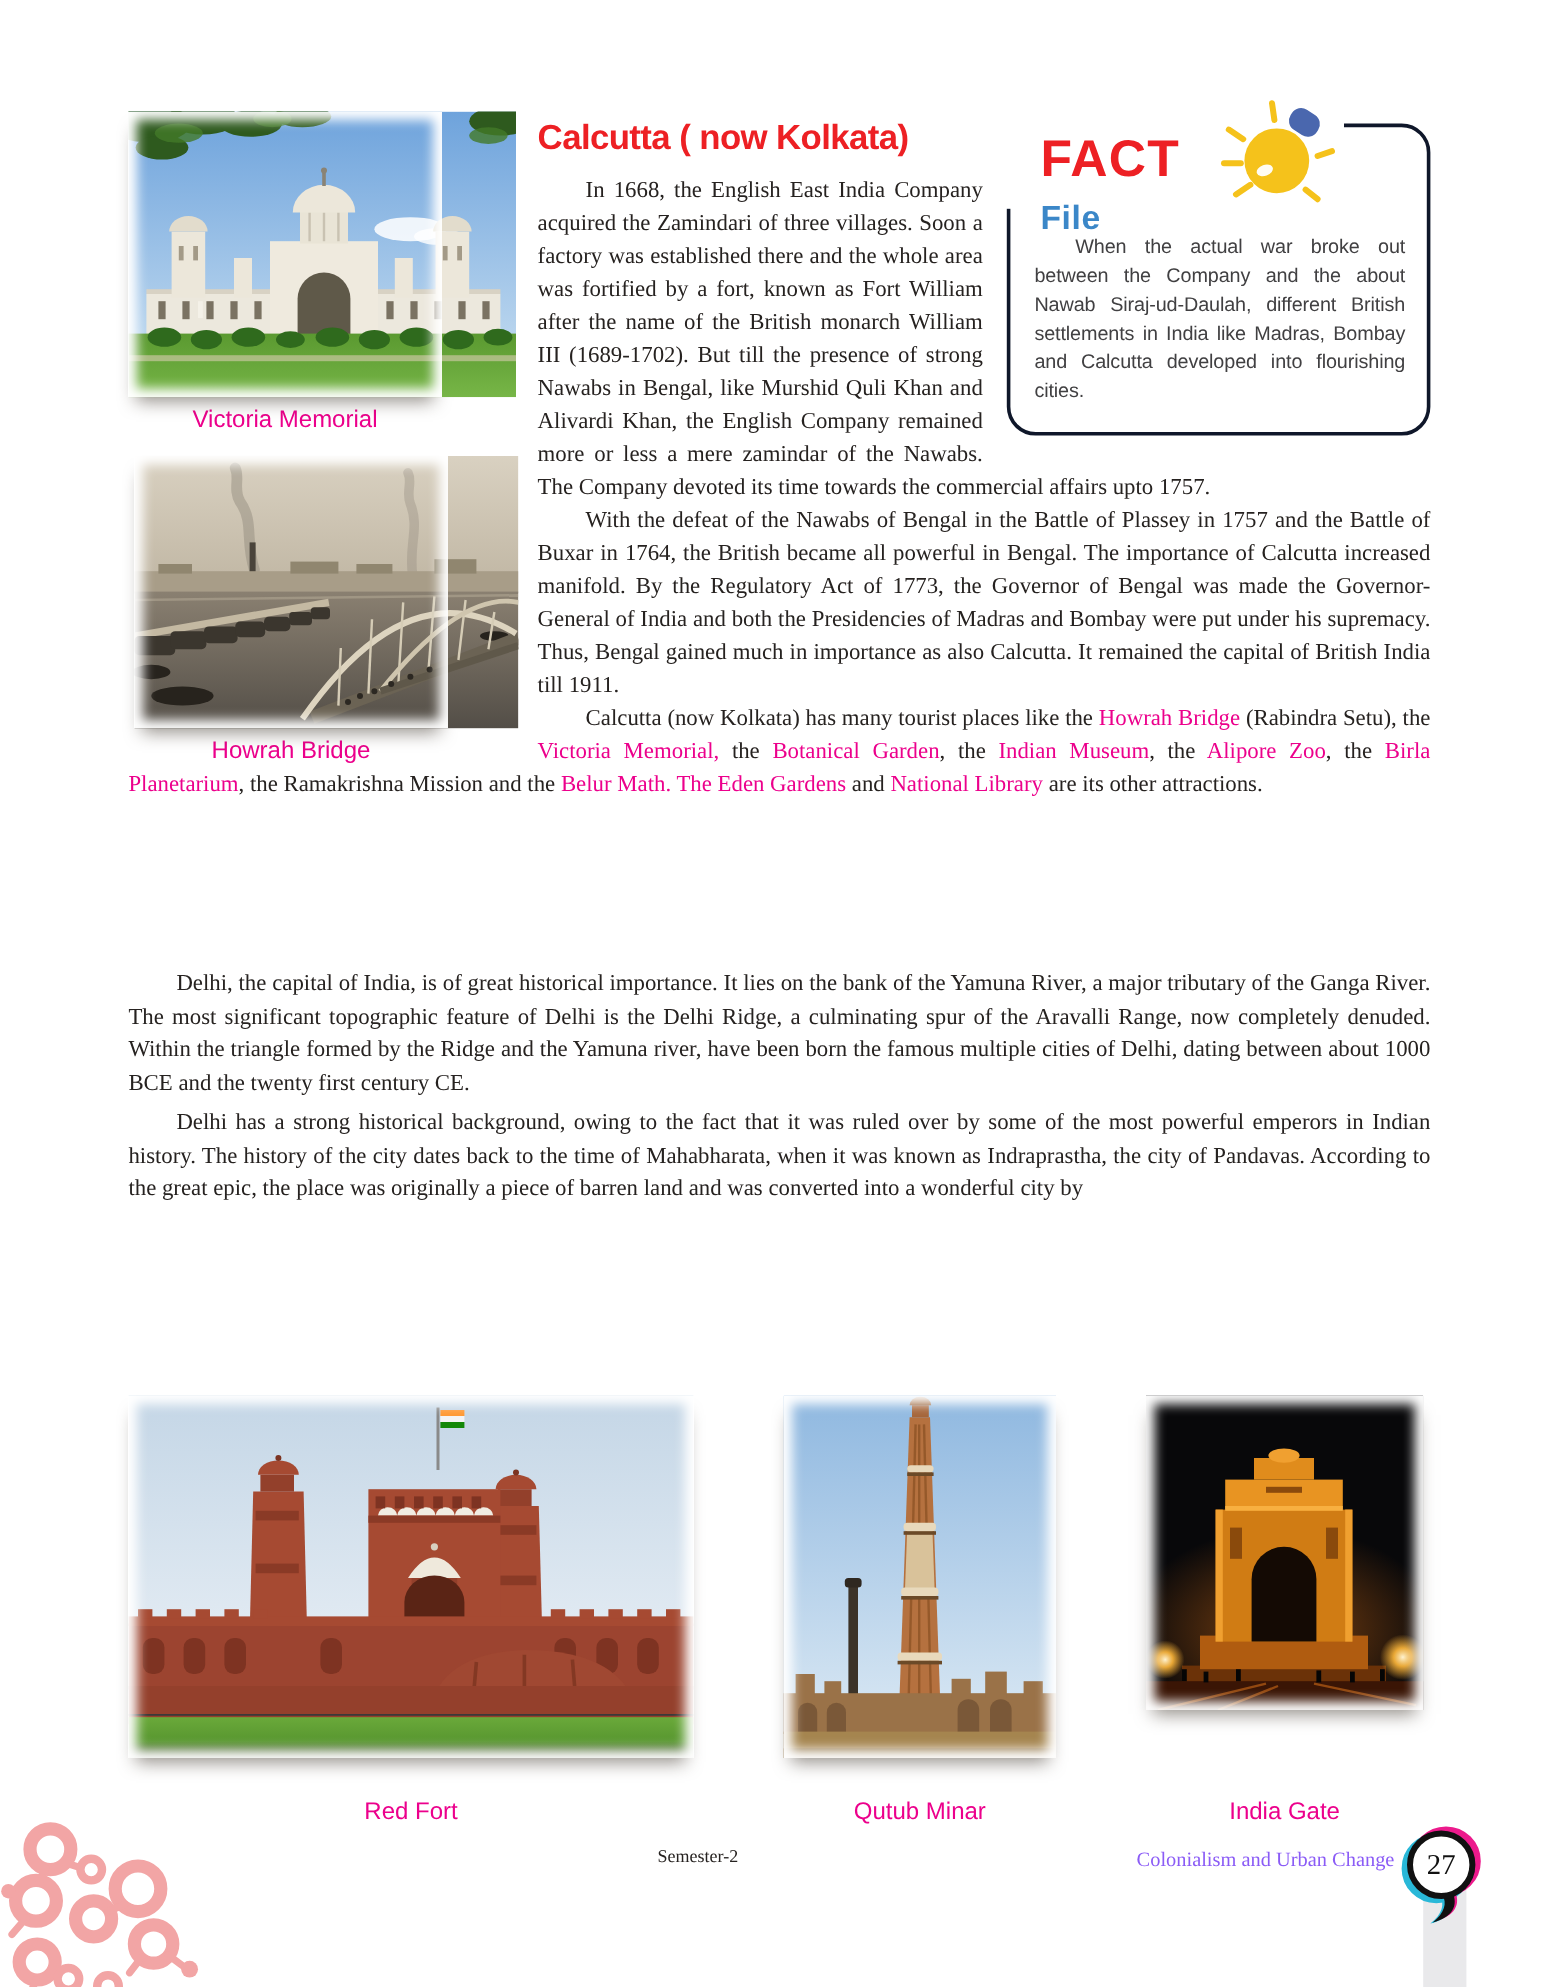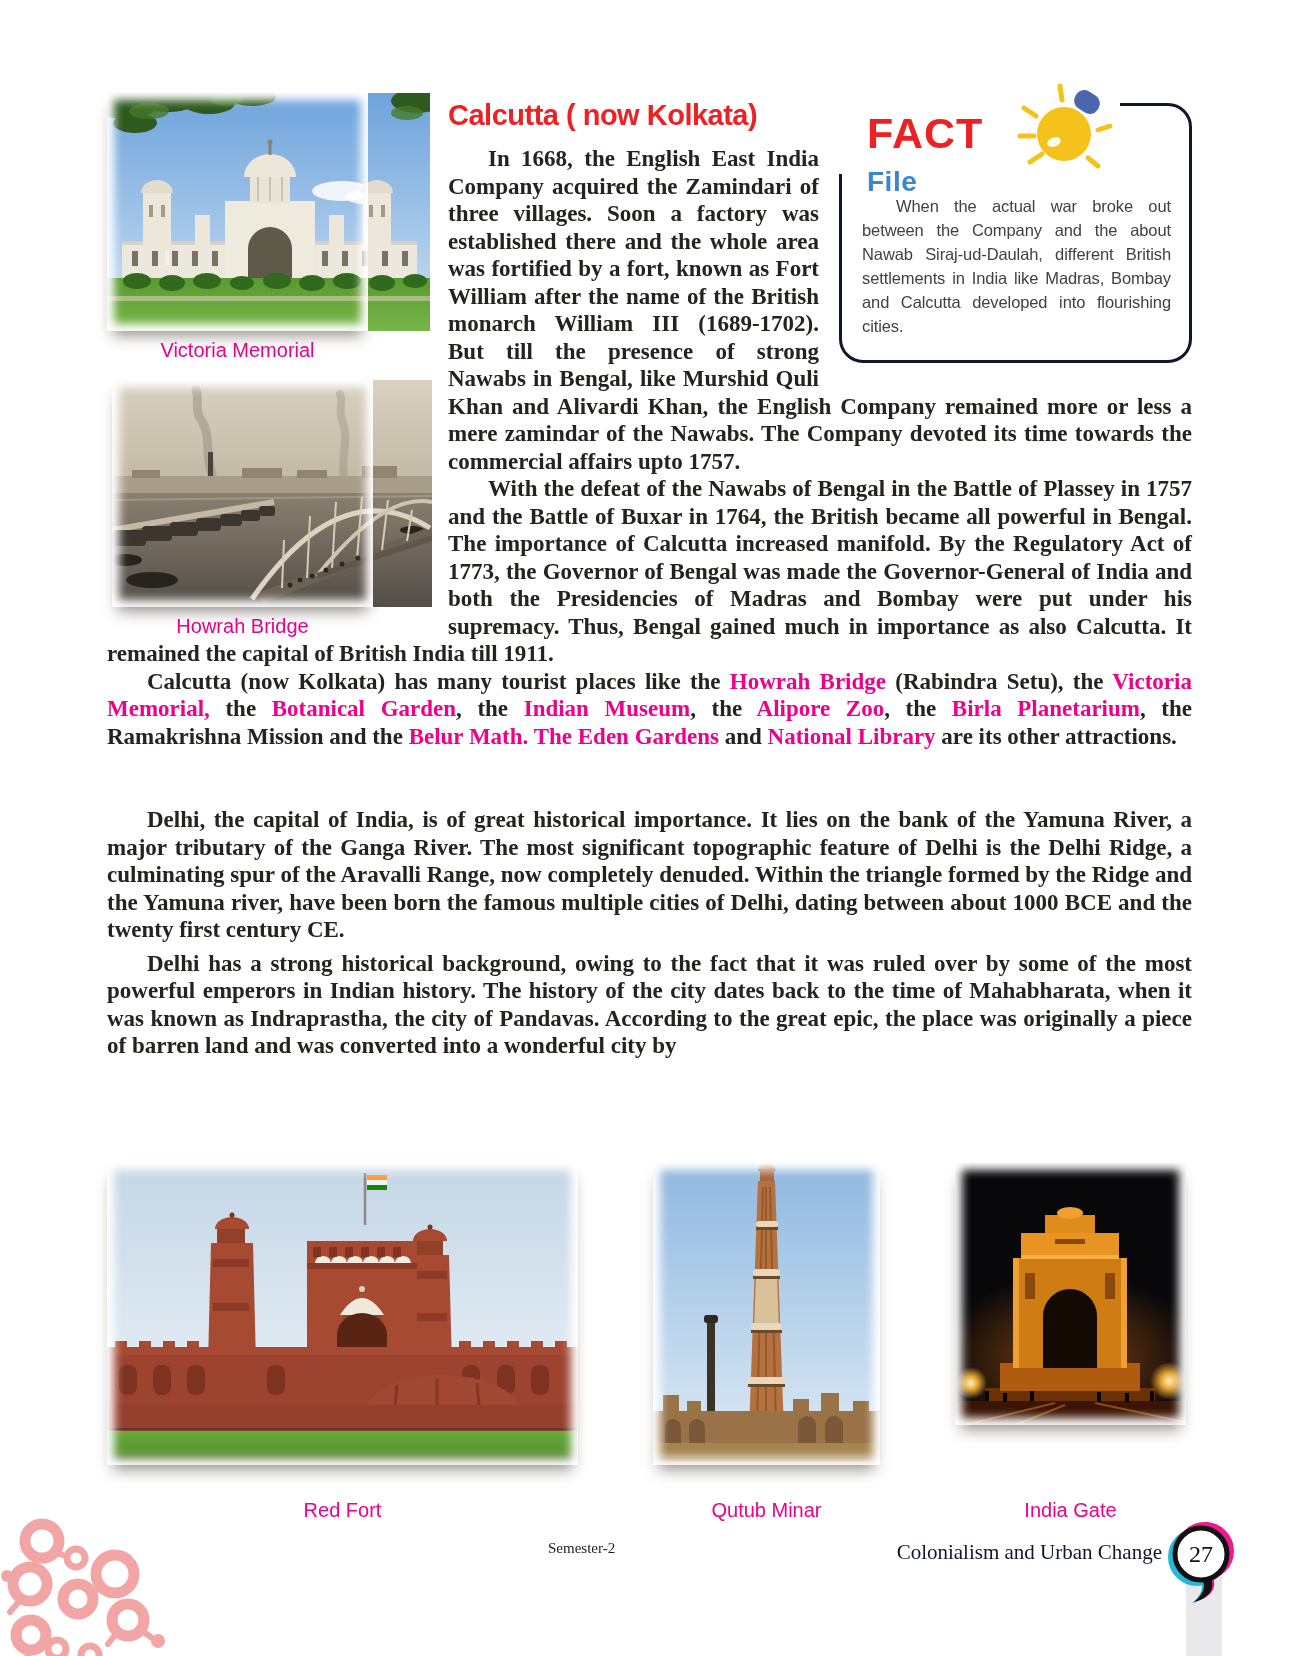--- a/index.html
+++ b/index.html
@@ -1,20 +1,20 @@
 <!DOCTYPE html>
 <html><head>
 <meta charset="utf-8">
 <style>
   html,body{margin:0;padding:0;background:#fff;}
   #page{position:relative;width:1296px;height:1656px;background:#fff;overflow:hidden;
         font-family:"Liberation Serif",serif;color:#262220;}
 
   
-  .body-text{font-size:23px;line-height:27.5px;text-align:justify;color:#262220;margin:0;font-weight:bold;}
+  .body-text{font-size:19px;line-height:27.5px;text-align:justify;color:#262220;margin:0;}
   .indent{text-indent:40px;}
   .red-heading{font-family:"Liberation Sans",sans-serif;font-weight:800;color:#ED2024;
                letter-spacing:-0.5px;margin:0;}
   .pink{color:#EC008C;}
   .caption{font-family:"Liberation Sans",sans-serif;font-size:20px;color:#EC008C;
            text-align:center;margin-top:24px;}
 
   
   .photo{position:relative;display:block;
          box-shadow:0 10px 14px -6px rgba(55,45,35,.55);}
@@ -52,21 +52,21 @@
   
   #photo-row{position:absolute;left:107px;top:1163px;width:1085px;height:345px;}
   #photo-row .fig{position:absolute;top:0;}
   #fig-redfort{left:0;width:471px;}
   #fig-qutub{left:546px;width:227px;}
   #fig-indiagate{left:848px;width:231px;}
   #photo-row .caption{position:absolute;top:312px;left:0;width:100%;}
 
   
   #footer-semester{position:absolute;left:548px;top:1540px;font-size:15px;color:#262220;}
-  #footer-chapter{position:absolute;right:134px;top:1540px;font-size:21px;color:#0f172a;}
+  #footer-chapter{position:absolute;right:134px;top:1540px;font-size:17px;color:#8b5cf6;}
   #bookmark-ribbon{position:absolute;left:1186px;top:1568px;width:36px;height:88px;background:#E9E9EB;}
   #page-badge{position:absolute;left:1166px;top:1521px;width:70px;height:84px;}
 
   #bubbles-ornament{position:absolute;left:0;top:1426px;width:180px;height:230px;}
 </style>
 </head>
 <body>
 
 <div id="page">
 

